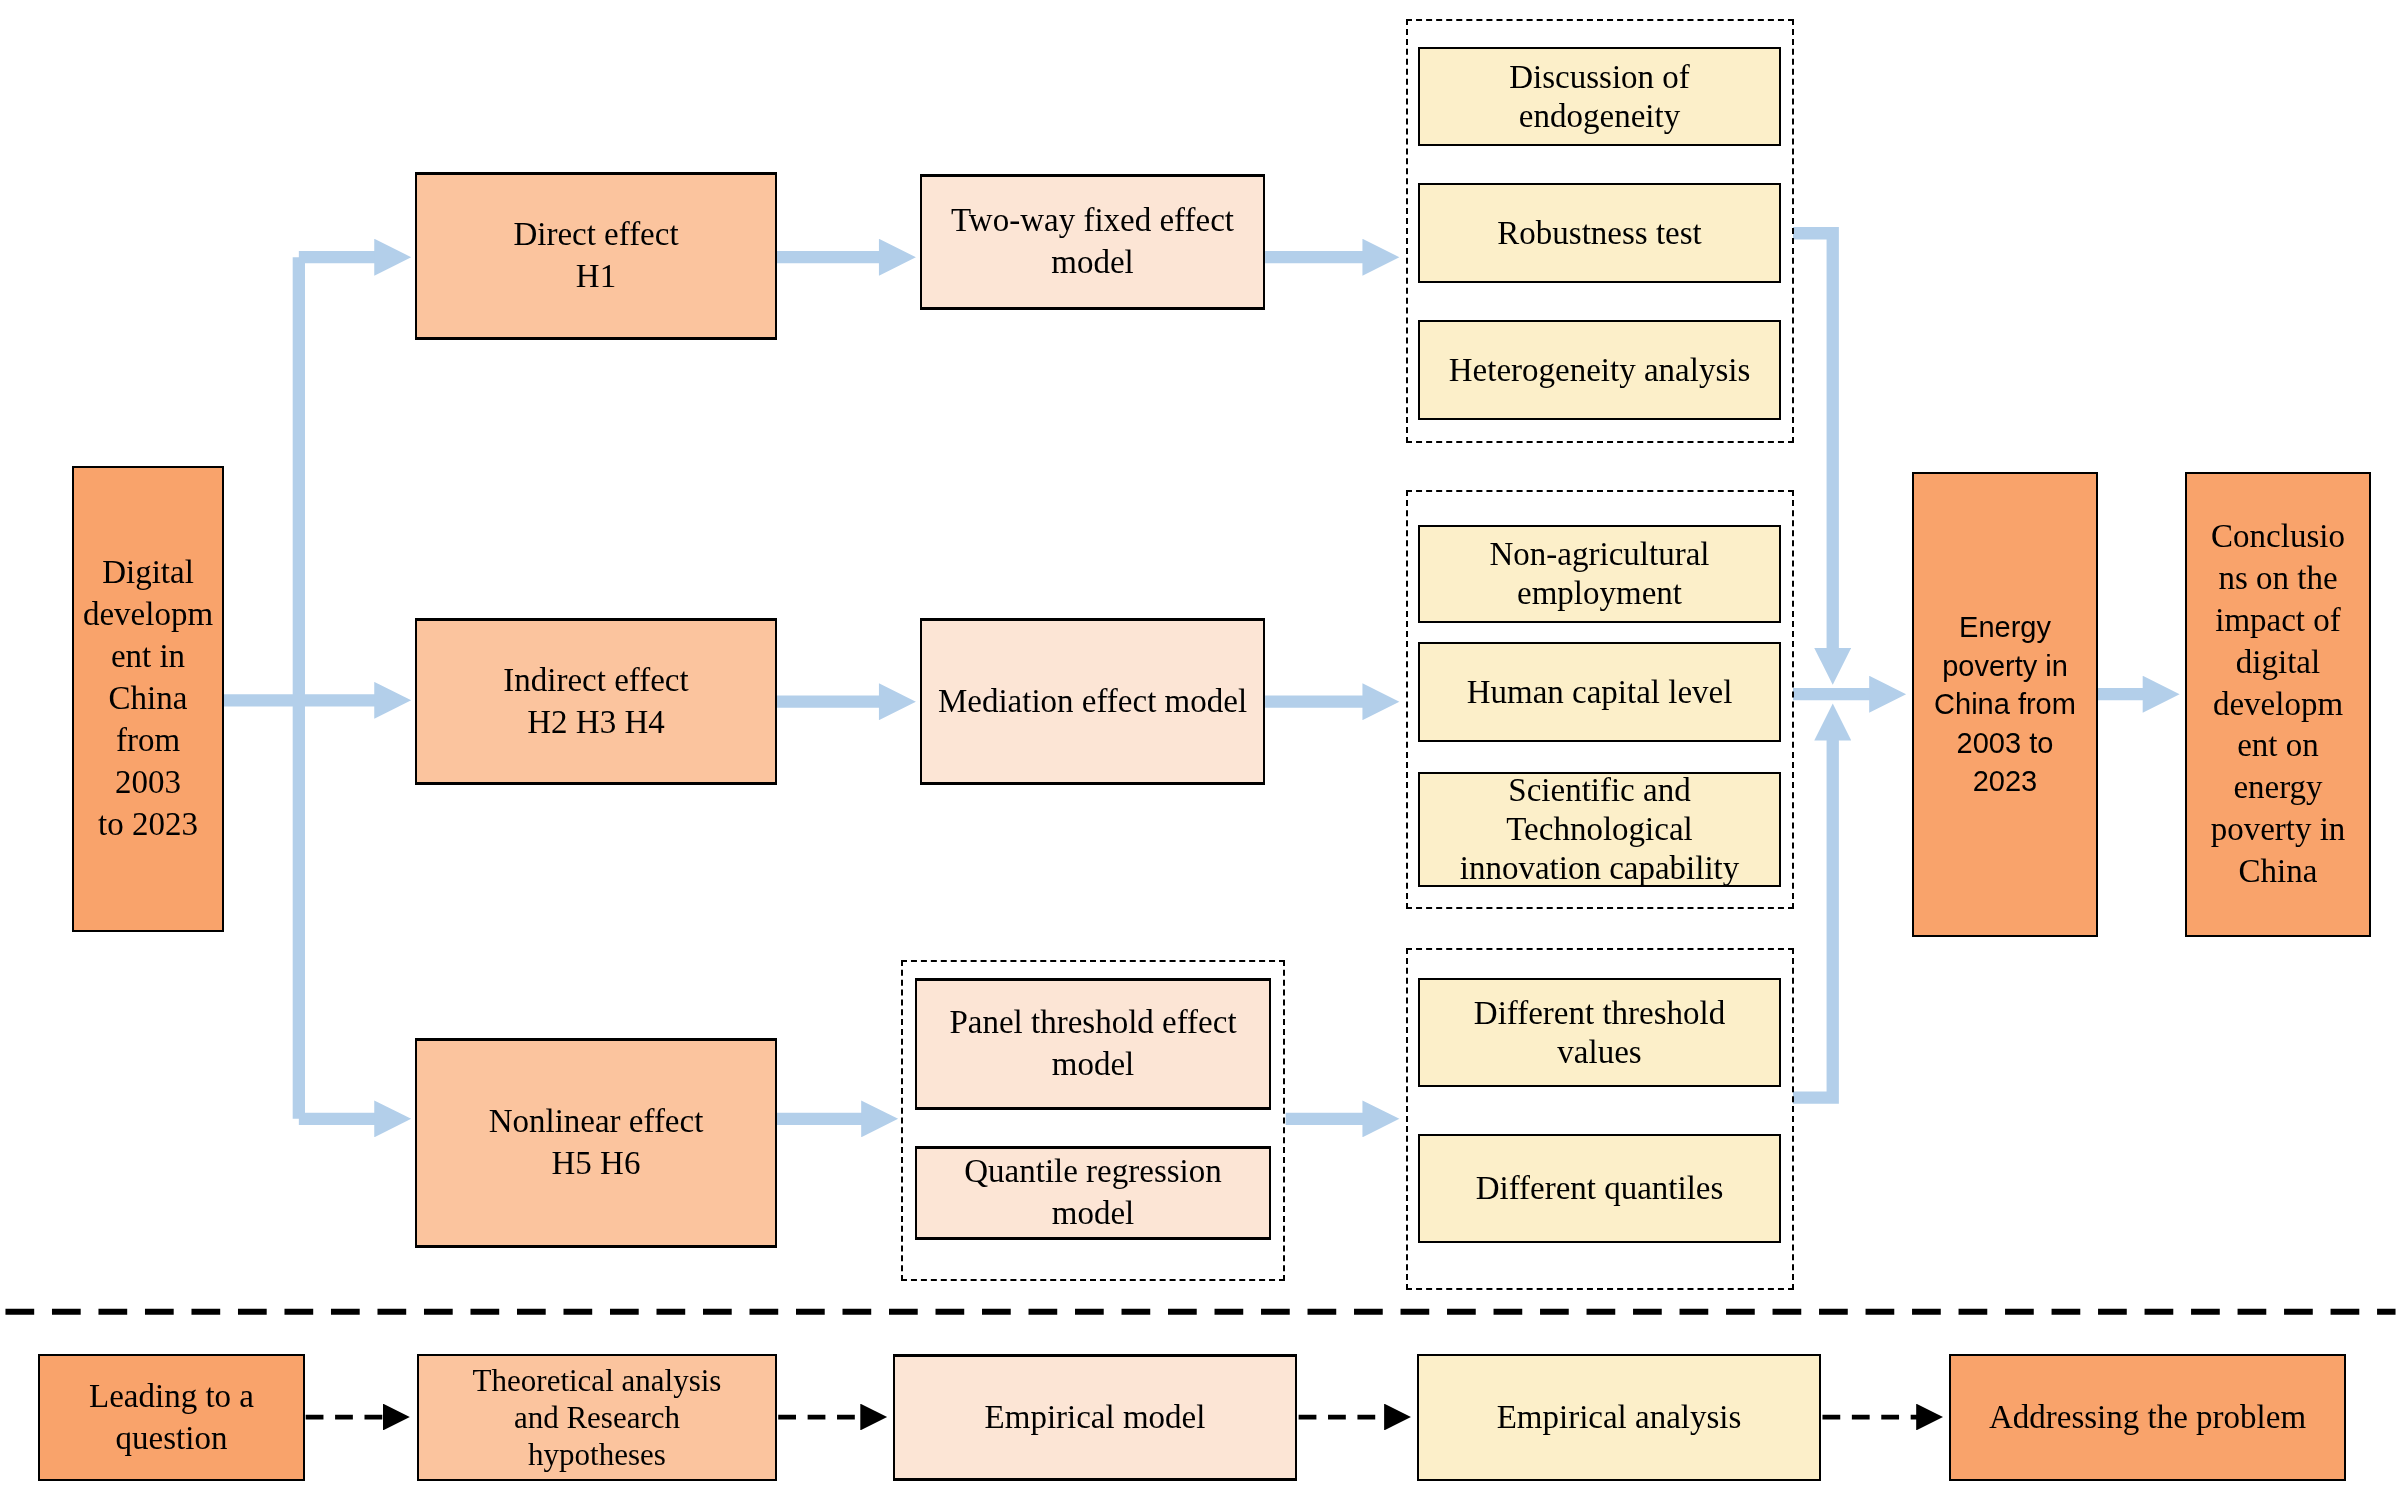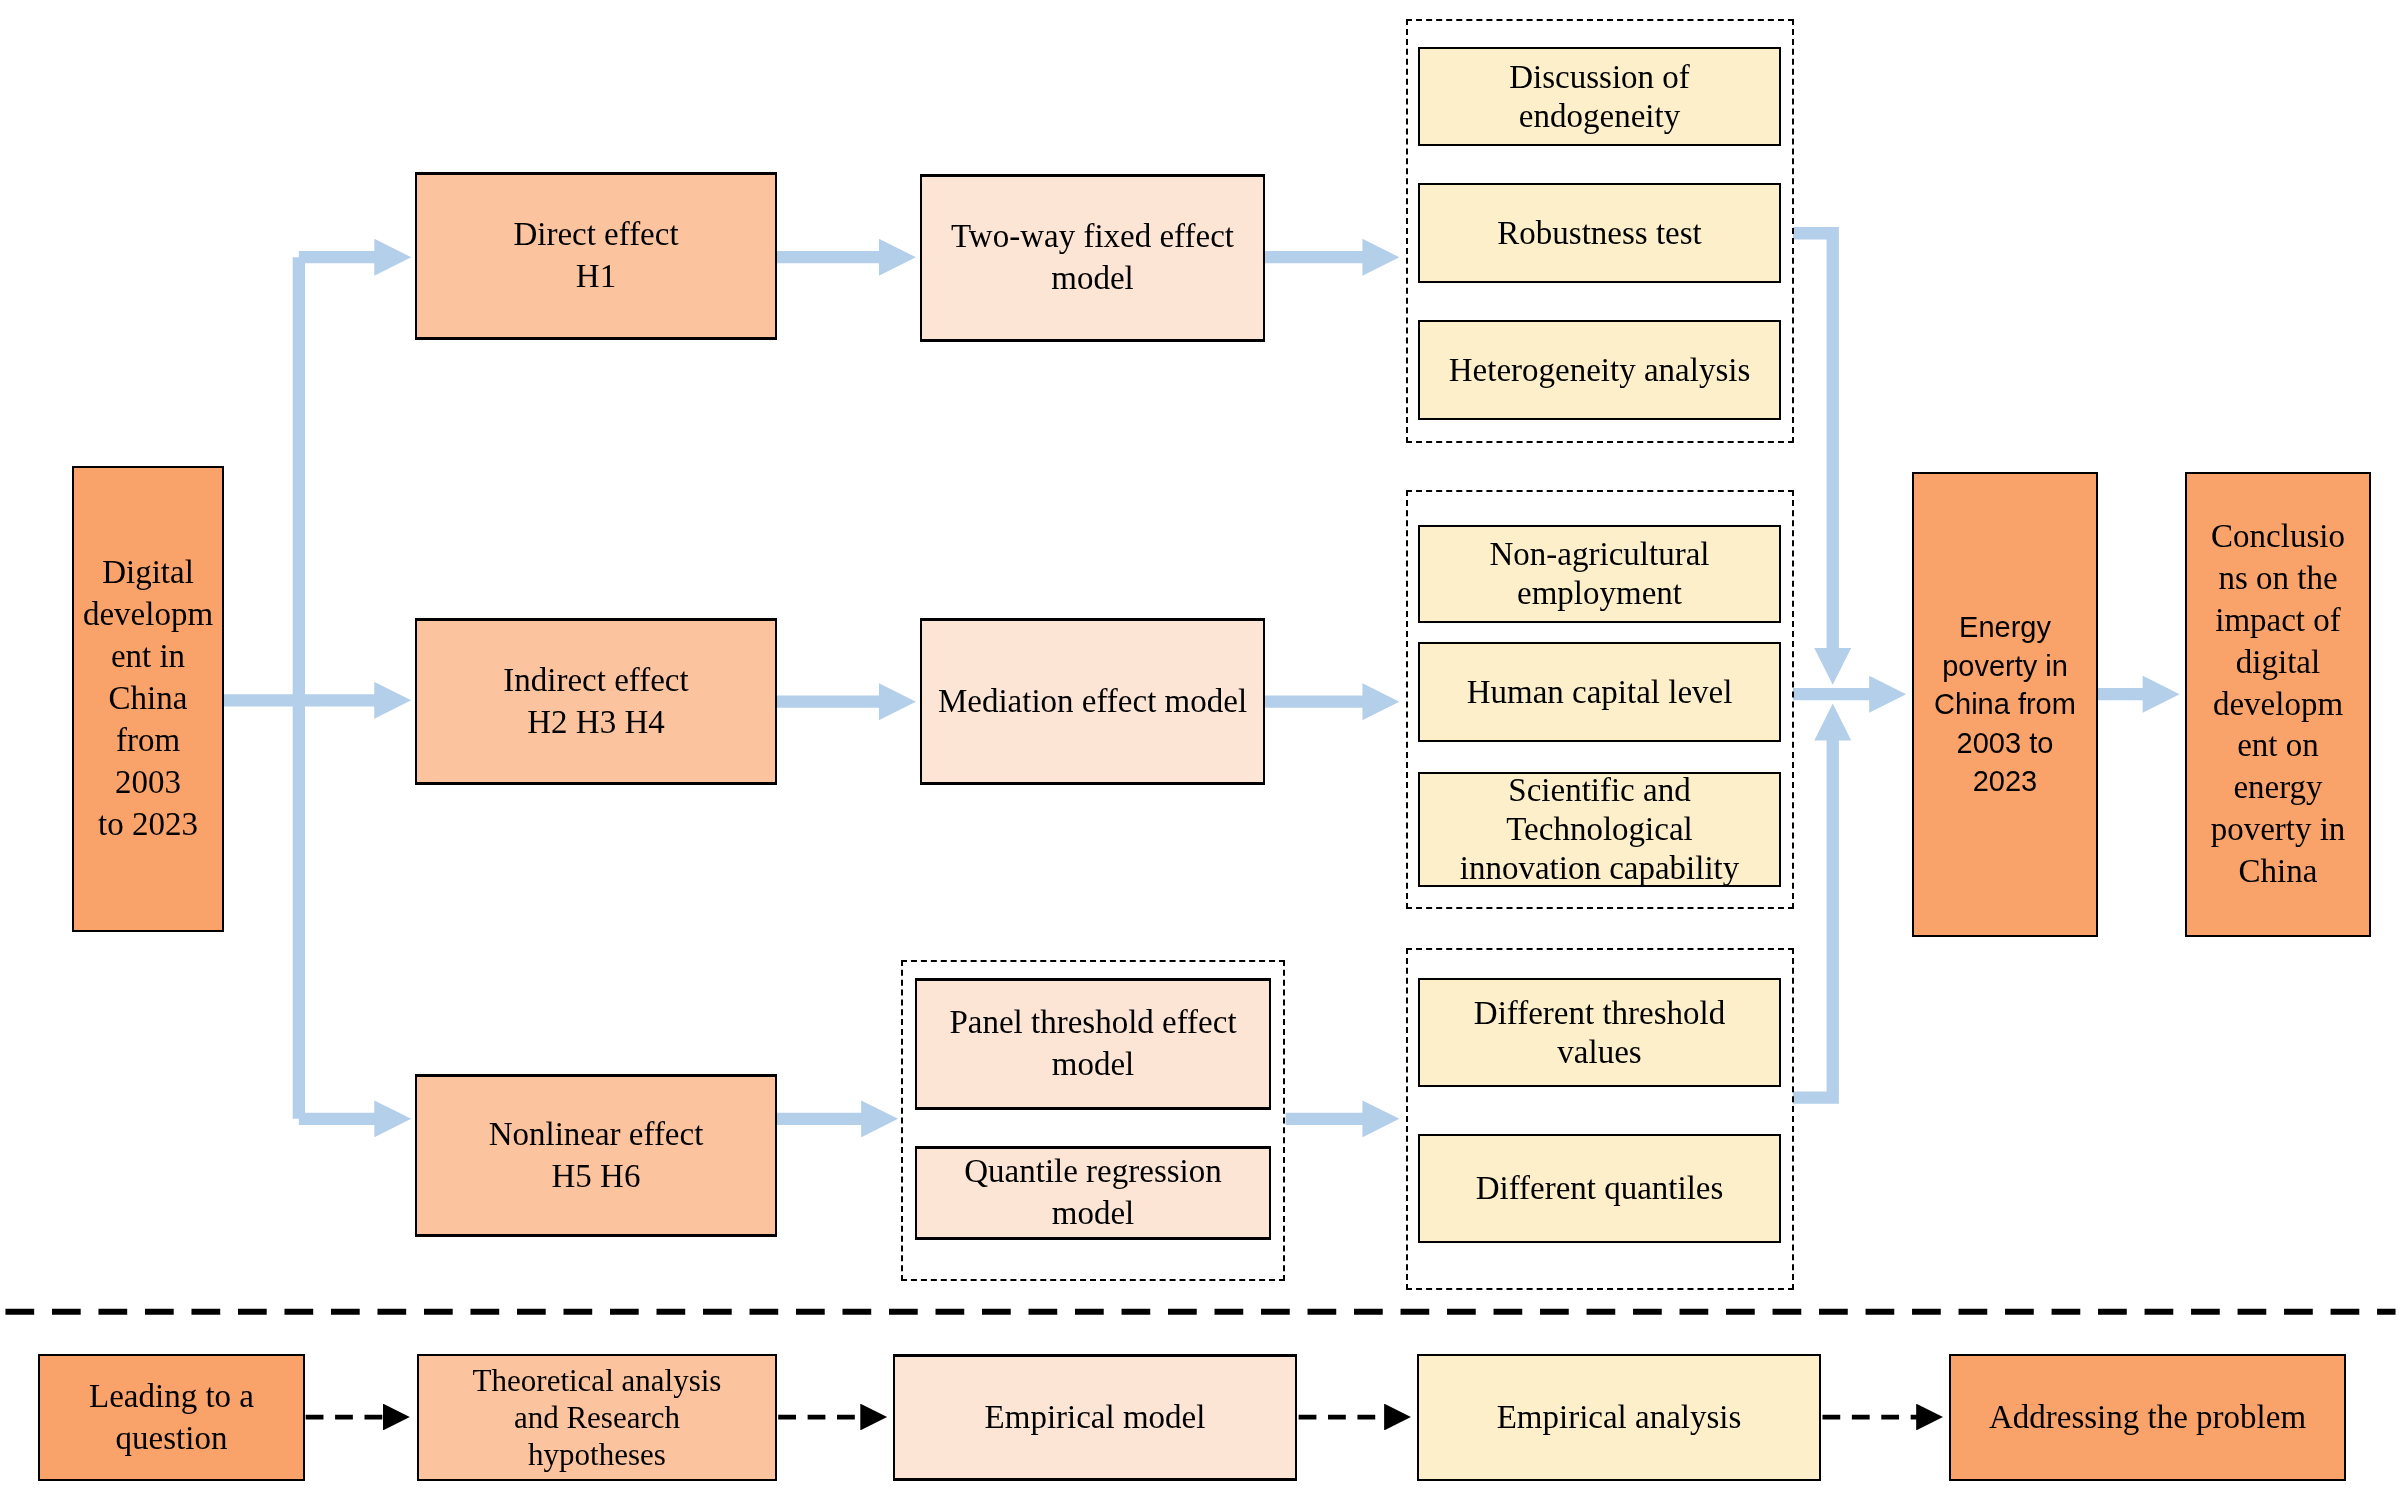--- a/index.html
+++ b/index.html
@@ -106,24 +106,24 @@
 developm
 ent in
 China
 from 2003
 to 2023</div>
 
   <div class="box orange-mid thick" style="left:415px;top:172px;width:362px;height:168px;">Direct effect
 H1</div>
   <div class="box orange-mid thick" style="left:415px;top:618px;width:362px;height:167px;">Indirect effect
 H2 H3 H4</div>
-  <div class="box orange-mid thick" style="left:415px;top:1038px;width:362px;height:163px;margin-top:36px;">Nonlinear effect
+  <div class="box orange-mid thick" style="left:415px;top:1038px;width:362px;height:210px;">Nonlinear effect
 H5 H6</div>
 
-  <div class="box peach thick" style="left:920px;top:174px;width:345px;height:168px;">Two-way fixed effect
+  <div class="box peach thick" style="left:920px;top:174px;width:345px;height:136px;">Two-way fixed effect
 model</div>
   <div class="box peach thick" style="left:920px;top:618px;width:345px;height:167px;">Mediation effect model</div>
 
   <div class="group" style="left:901px;top:960px;width:384px;height:321px;"></div>
   <div class="box peach thick" style="left:915px;top:978px;width:356px;height:132px;">Panel threshold effect
 model</div>
   <div class="box peach thick" style="left:915px;top:1146px;width:356px;height:94px;">Quantile regression
 model</div>
 
   <div class="group" style="left:1406px;top:18.5px;width:388px;height:424px;"></div>

